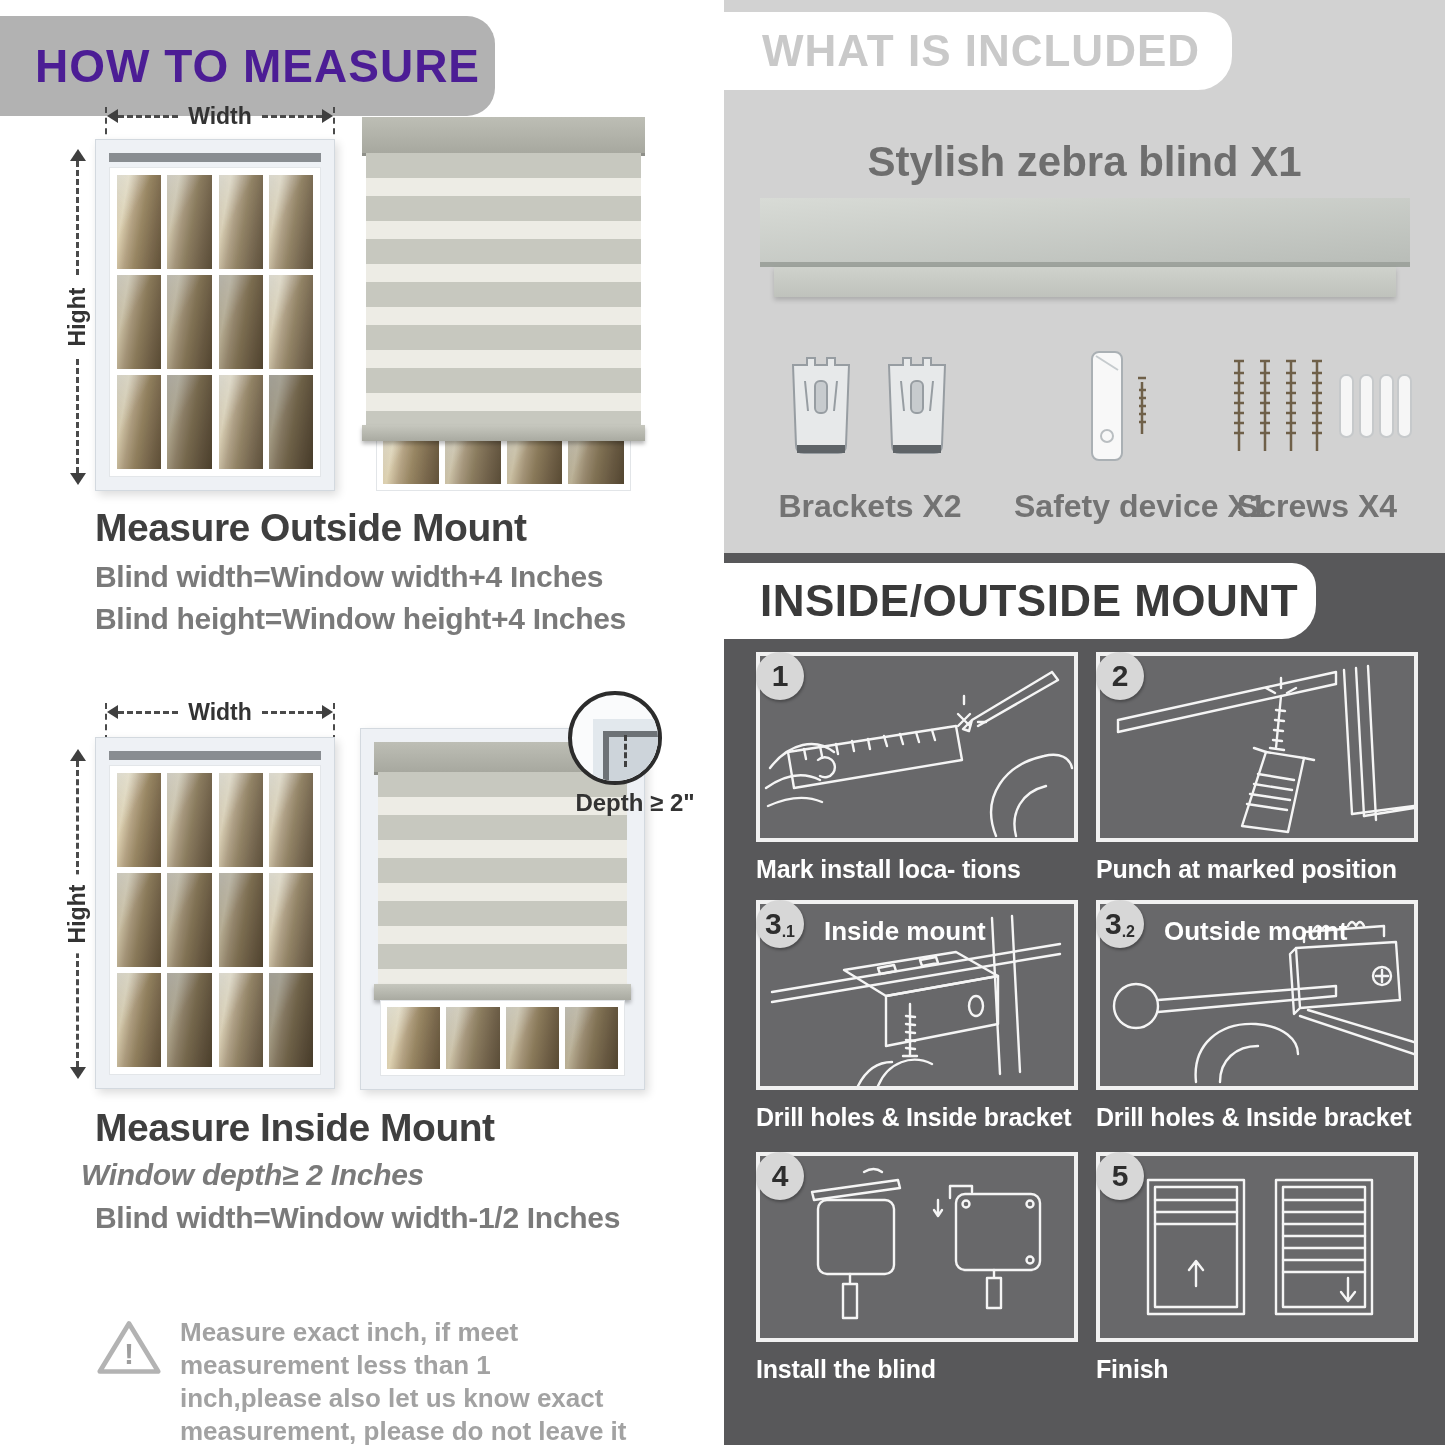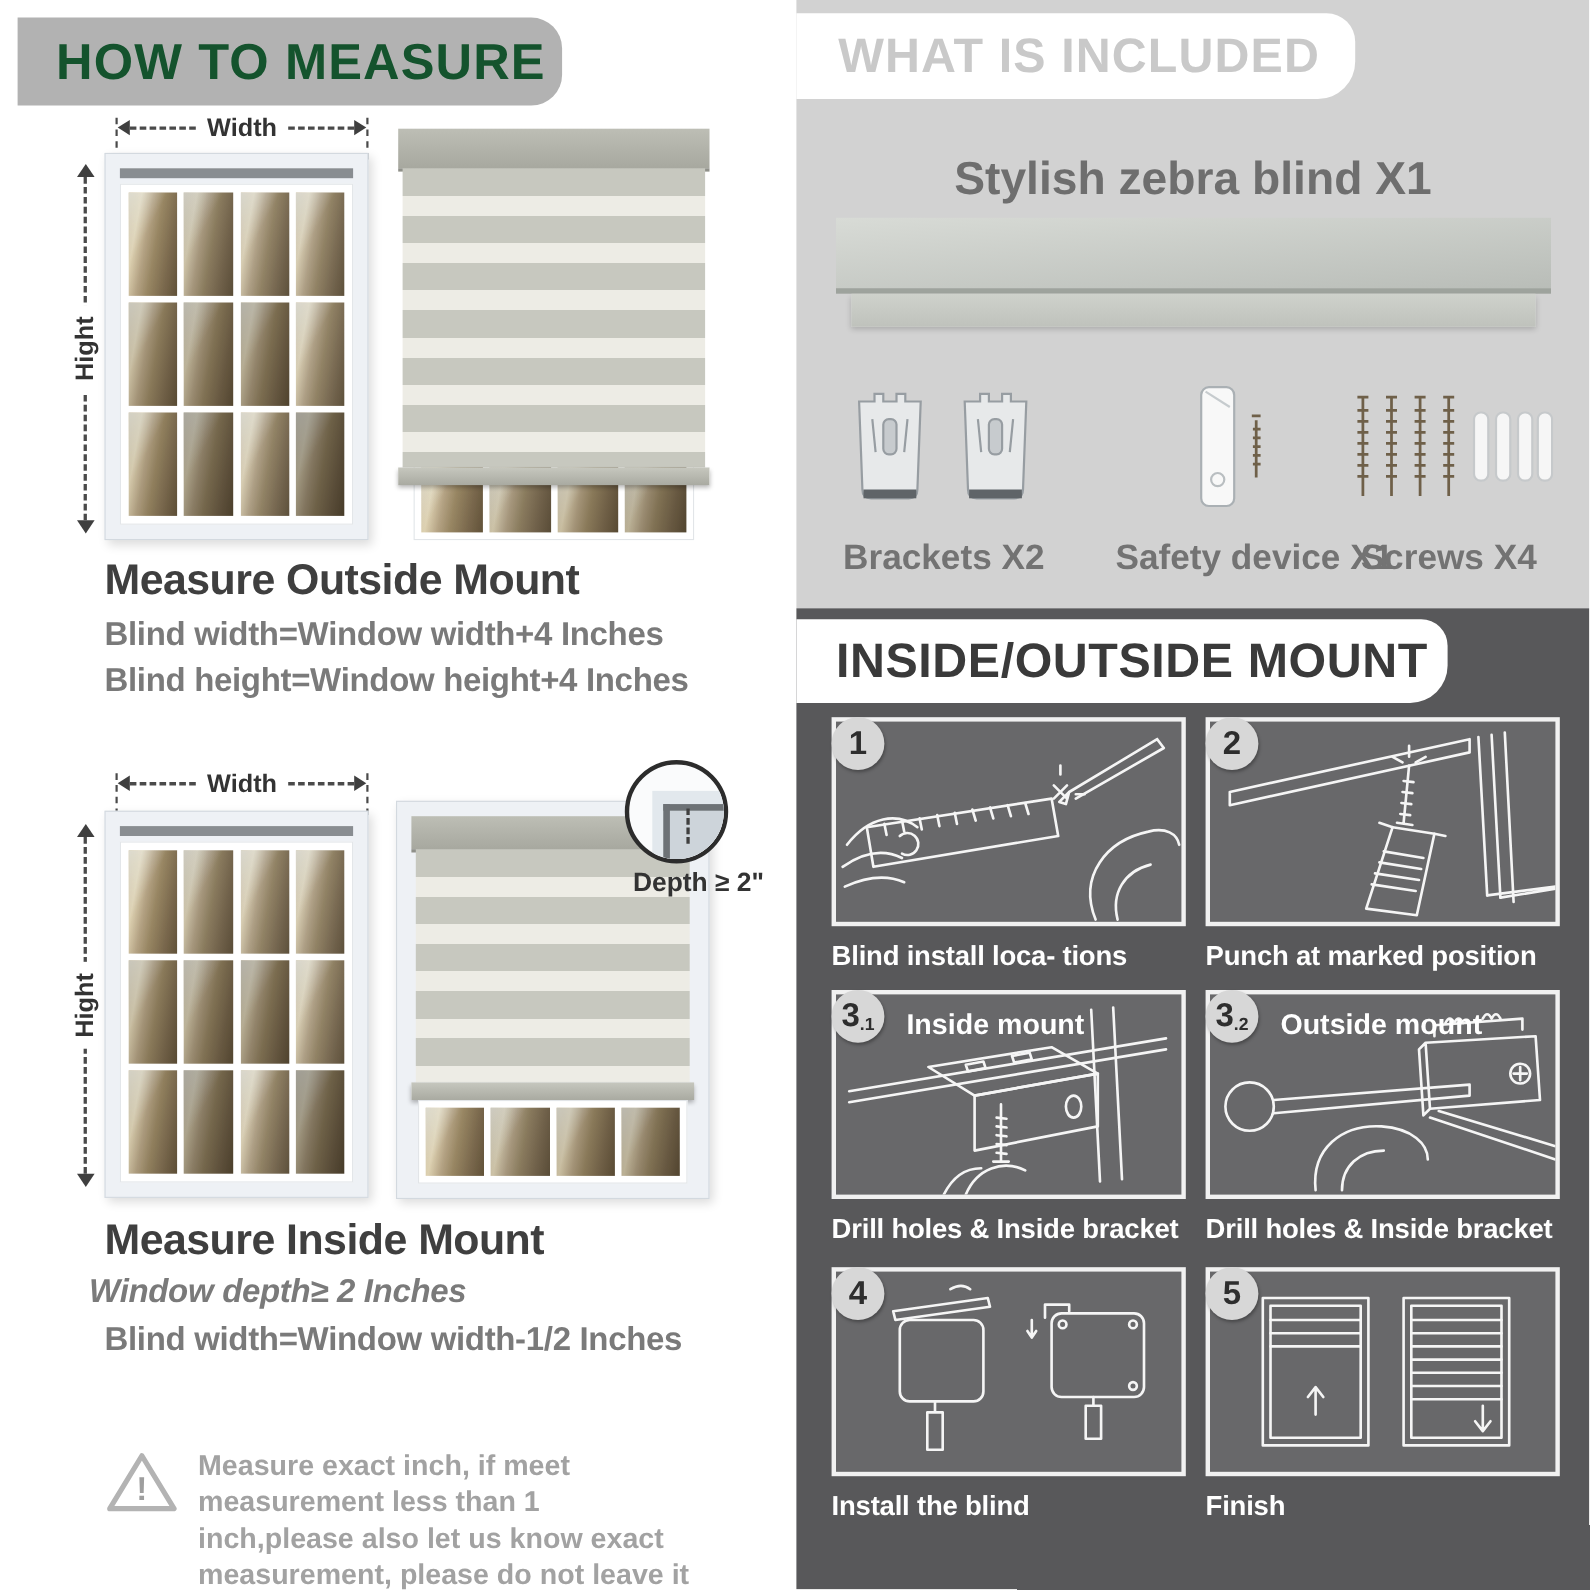--- a/index.html
+++ b/index.html
@@ -1,23 +1,23 @@
 <!DOCTYPE html>
 <html><head>
 <meta charset="utf-8">
 <style>
   html,body{margin:0;padding:0;background:#ffffff;}
   .page{position:relative;width:1445px;height:1445px;background:#ffffff;overflow:hidden;
         font-family:"Liberation Sans",sans-serif;}
   .abs{position:absolute;}
 
   
-  .banner-howto{left:16px;top:16px;width:460px;height:80px;background:#b2b2b2;
+  .banner-howto{left:0;top:16px;width:460px;height:100px;background:#b2b2b2;
     border-radius:0 28px 28px 0;display:flex;align-items:center;padding-left:35px;
-    color:#14532d;font-size:46px;font-weight:bold;letter-spacing:1px;}
+    color:#4c1d95;font-size:46px;font-weight:bold;letter-spacing:1px;}
 
   .fig{position:absolute;}
   
   .dim-w{display:flex;align-items:center;height:26px;}
   .dim-w .tick{width:0;height:38px;border-left:2px dashed #4a4a4a;margin-top:20px;}
   .dim-w .arr{width:0;height:0;border:7px solid transparent;}
   .dim-w .arr.l{border-right:11px solid #3f3f3f;border-left:0;}
   .dim-w .arr.r{border-left:11px solid #3f3f3f;border-right:0;}
   .dim-w .line{flex:1;border-top:3px dashed #4a4a4a;height:0;}
   .dim-w .lbl{padding:0 10px;font-size:23px;font-weight:bold;color:#333333;}
@@ -239,21 +239,21 @@
     </svg>
     <div class="warn-text">Measure exact inch, if meet measurement less than 1 inch,please also let us know exact measurement, please do not leave it</div>
   </div>
 
   <div class="abs right-top">
     <div class="banner-included">WHAT IS INCLUDED</div>
     <div class="product-label">Stylish zebra blind X1</div>
     <div class="hr-main"></div>
     <div class="hr-valance"></div>
 
-    <div class="inc-item" style="left:36px;width:196px;">
+    <div class="inc-item" style="left:48px;width:196px;">
       <div class="inc-icon">
         <svg width="170" height="112" viewBox="0 0 170 112">
           <g stroke="#979da2" fill="#e7e9ea" stroke-width="2">
             <path d="M8 14 h14 v-7 h8 v7 h12 v-7 h8 v7 h14 l-3 80 q0 8 -8 8 h-34 q-8 0 -8 -8 Z"></path>
             <rect x="30" y="30" width="12" height="32" rx="5" fill="#c7cbce"></rect>
             <path d="M20 30 l3 30 M52 30 l-3 30" fill="none"></path>
             <rect x="12" y="94" width="48" height="8" fill="#5f6468" stroke="none"></rect>
           </g>
           <g stroke="#979da2" fill="#e7e9ea" stroke-width="2" transform="translate(96,0)">
             <path d="M8 14 h14 v-7 h8 v7 h12 v-7 h8 v7 h14 l-3 80 q0 8 -8 8 h-34 q-8 0 -8 -8 Z"></path>
@@ -324,21 +324,21 @@
           </div>
         <svg class="art" viewBox="0 0 314 182">
           <path d="M28 96 L196 70 L202 104 L34 132 Z"></path>
           <path d="M44 93 l2 10 M60 90 l2 10 M76 88 l2 10 M92 85 l2 10 M108 83 l2 10 M124 80 l3 10 M140 78 l3 10 M156 76 l3 10 M172 74 l3 10"></path>
           <path d="M198 58 l12 12 M210 58 l-12 12 M204 48 l0 -8 M218 66 l8 0"></path>
           <path d="M292 16 L212 64 M298 24 L218 70 M292 16 L298 24 M212 64 l-9 9 6 2 Z"></path>
           <path d="M10 112 C30 86 56 82 74 96 M6 132 C26 118 44 116 60 124 M8 150 C30 140 48 140 62 146 M58 104 a10 10 0 1 1 2 16"></path>
           <path d="M236 180 C220 140 246 108 284 100 C300 96 310 102 312 112 M256 180 C250 156 262 136 286 130"></path>
         </svg>
       </div>
-      <div class="caption">Blind install loca- tions</div>
+      <div class="caption">Mark install loca- tions</div>
     </div>
 
     <div class="step" style="left:372px;top:99px;">
       <div class="panel">
         <div class="badge">
             <span>2</span>
           </div>
         <svg class="art" viewBox="0 0 314 182">
           <path d="M18 64 L236 16 M18 76 L236 28 M18 64 L18 76 M236 16 L236 28"></path>
           <path d="M244 14 L252 158 M256 12 L264 160 M268 10 L276 164"></path>

